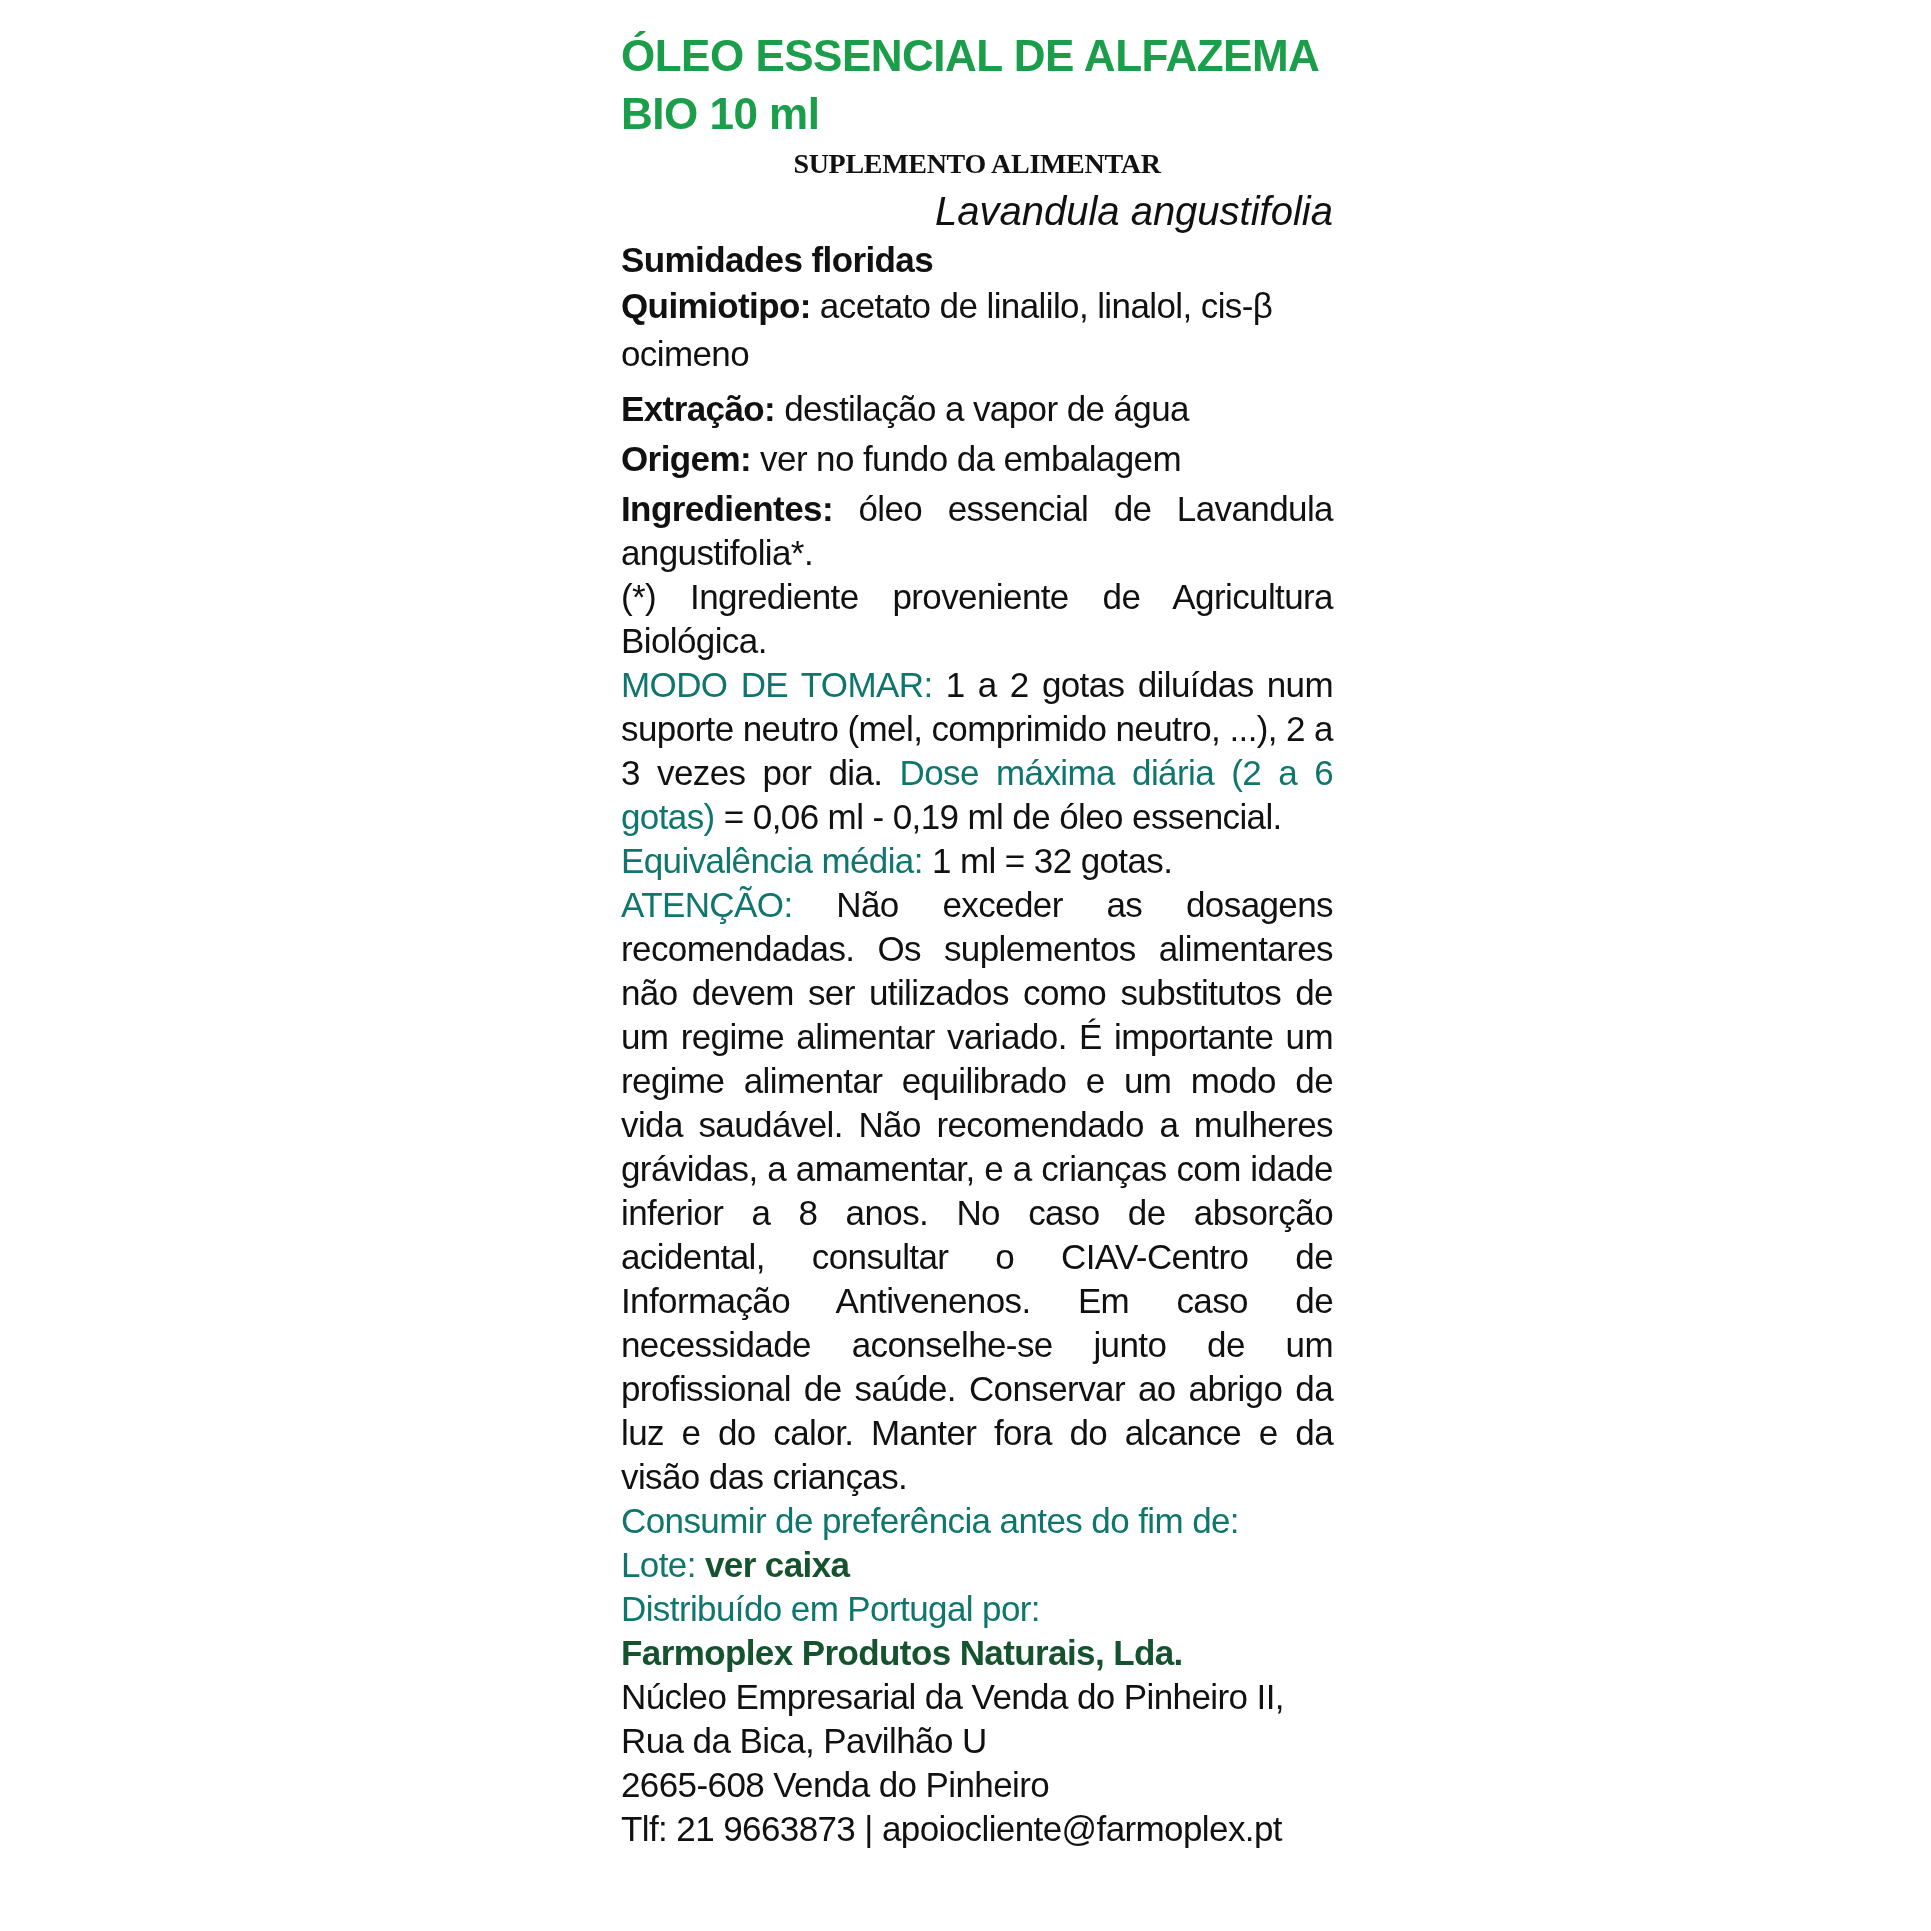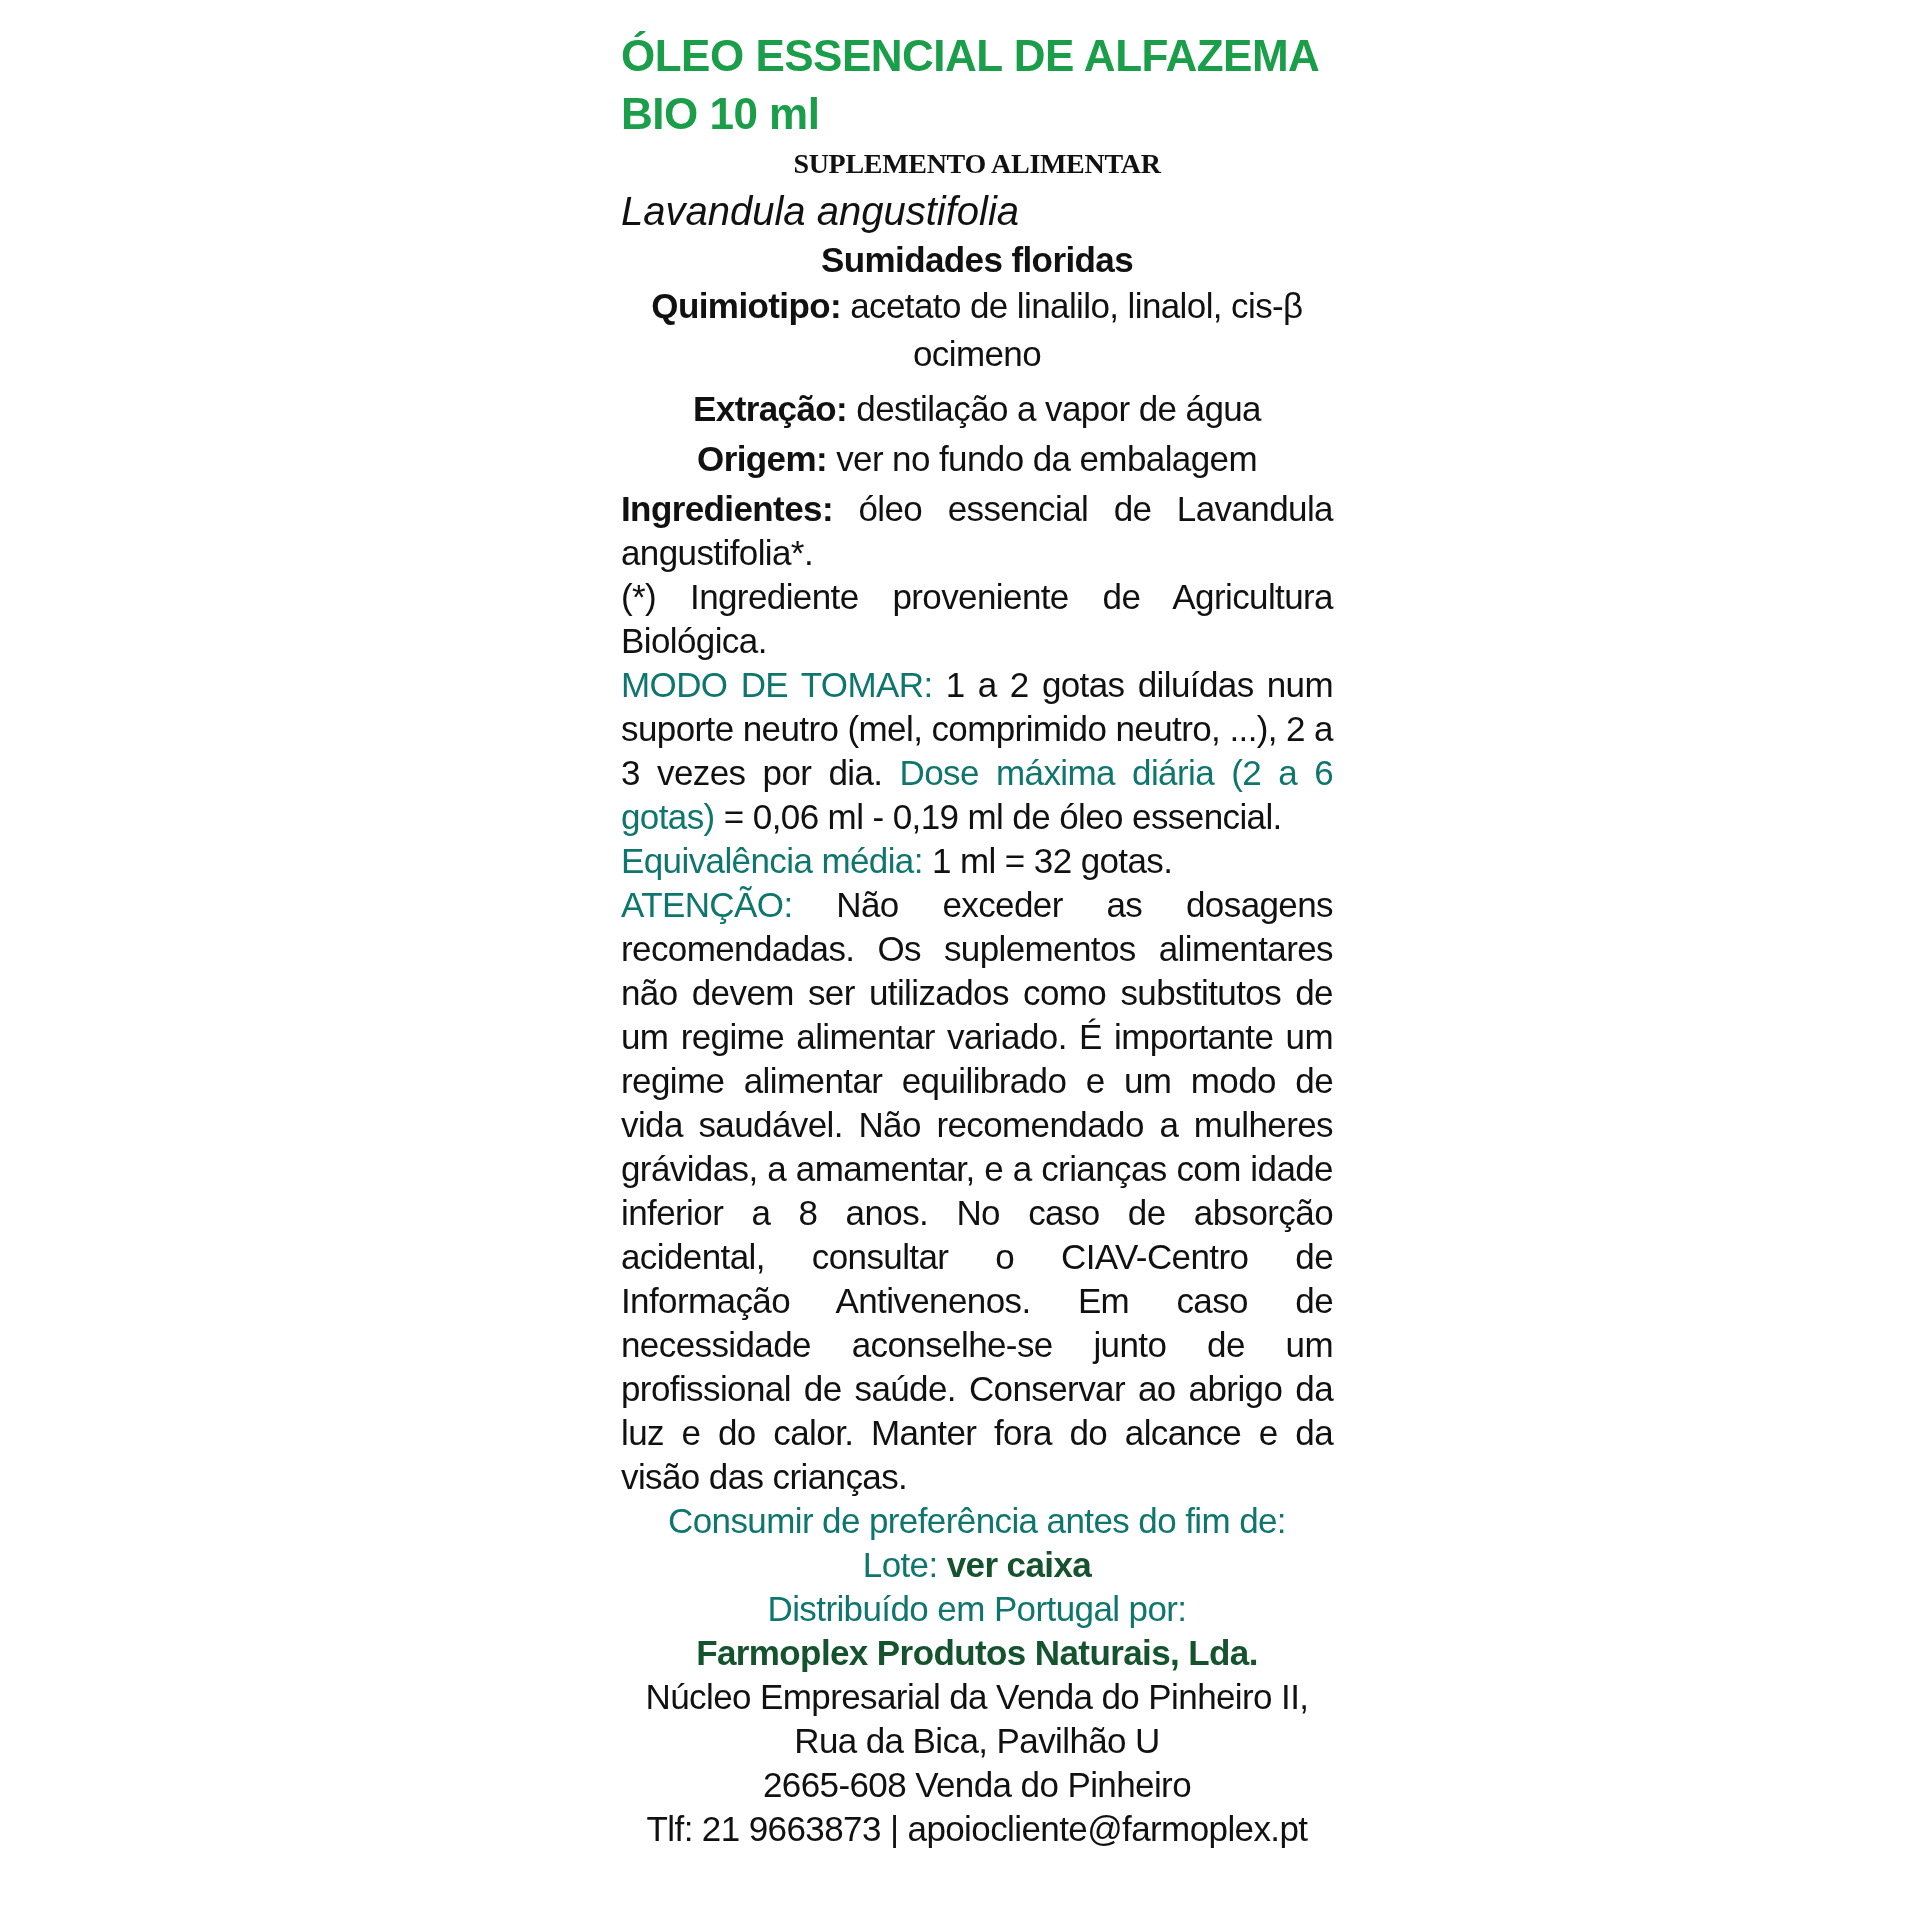--- a/index.html
+++ b/index.html
@@ -33,34 +33,34 @@
     .subtitle {
       text-align: center;
       font-weight: bold;
       font-size: 28px;
       line-height: 41px;
       margin: 0;
       letter-spacing: -0.3px;
       font-family: Liberation Serif, serif;
     }
     .latin {
-      text-align: left;
+      text-align: right;
       font-style: italic;
       font-size: 40px;
       line-height: 54px;
       margin: 0;
     }
     .para {
       font-size: 35px;
       line-height: 44px;
       margin: 0;
       text-align: justify;
       letter-spacing: -0.6px;
     }
-    .para.left { text-align: center; }
+    .para.left { text-align: left; }
     .bold { font-weight: bold; }
     .green { color: #0f766e; font-weight: normal; }
     .blue { color: #14532d; font-weight: bold; }
     .gap-sm { margin-top: 9px; }
     .gap-xs { margin-top: 5.8px; }
     .block { display: block; }
   </style>
 </head>
 <body>
 

